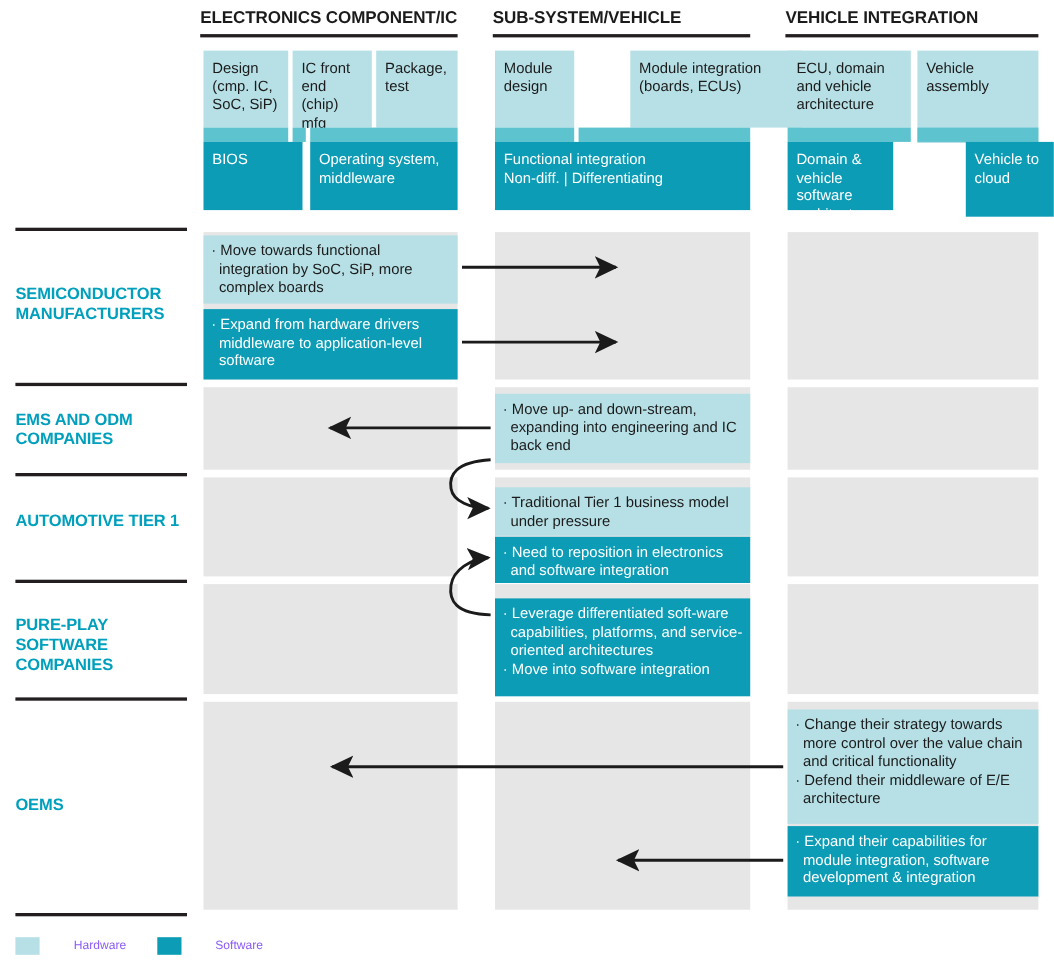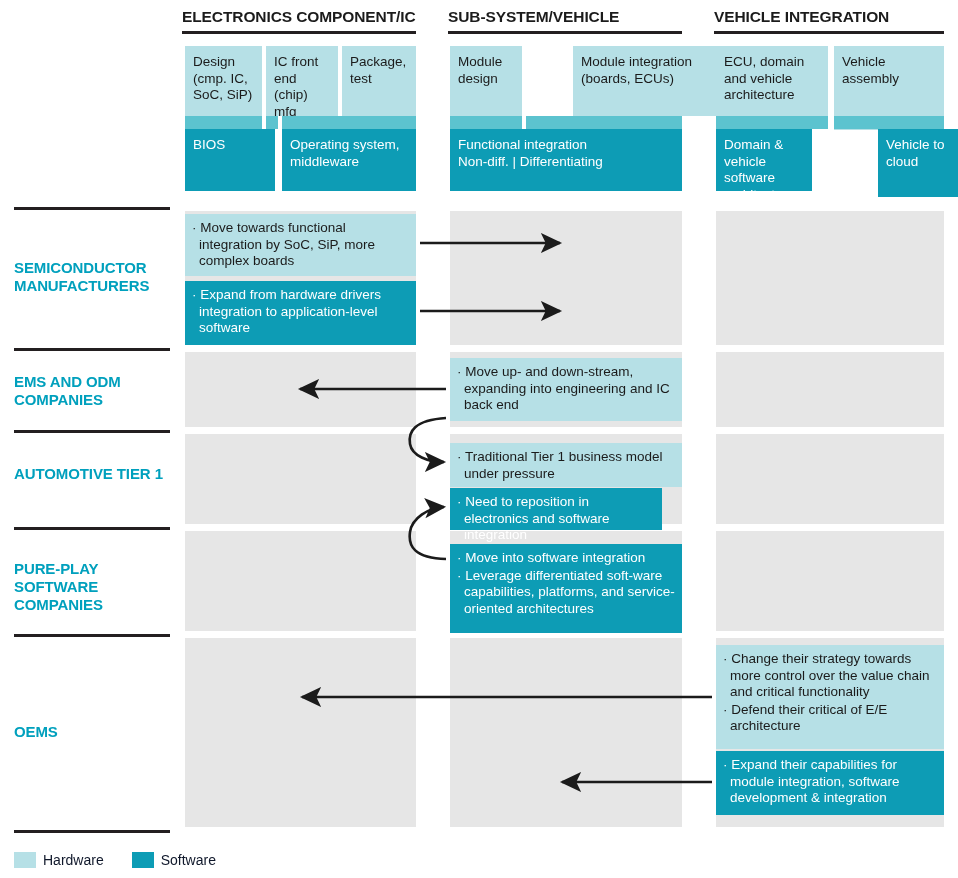--- a/index.html
+++ b/index.html
@@ -44,21 +44,21 @@
     font-size:13.5px;line-height:16.5px;color:#1b1b1b;
     padding:6px 7px 6px 7px;
   }
   .note.dark{color:#ffffff;}
   .note p{margin:0;padding:0;text-indent:-7px;padding-left:7px;}
   .note p+p{margin-top:1px;}
 
   
   .legend{position:absolute;left:14px;top:852px;display:flex;align-items:center;gap:7px;}
   .legend .sw-box{width:22px;height:16px;display:inline-block;}
-  .legend .lbl{font-size:14px;color:#0f172a;margin-right:21px;}
+  .legend .lbl{font-size:11px;color:#8b5cf6;margin-right:21px;margin-left:24px;}
 
   svg.arrows{position:absolute;left:0;top:0;width:958px;height:878px;pointer-events:none;}
 </style>
 </head>
 <body>
 
 <div class="canvas">
 
   <div class="abs grp-title" style="left:182px;top:8px;">ELECTRONICS COMPONENT/IC</div>
   <div class="abs grp-rule" style="left:182px;top:31px;width:234px;"></div>
@@ -122,42 +122,42 @@
   <div class="abs panel" style="left:716px;top:211px;width:228px;height:134px;"></div>
   <div class="abs panel" style="left:716px;top:352px;width:228px;height:75px;"></div>
   <div class="abs panel" style="left:716px;top:434px;width:228px;height:90px;"></div>
   <div class="abs panel" style="left:716px;top:531px;width:228px;height:100px;"></div>
   <div class="abs panel" style="left:716px;top:638px;width:228px;height:189px;"></div>
 
   <div class="abs hw note" style="left:185px;top:214px;width:231px;height:62px;">
     <p>· Move towards functional integration by SoC, SiP, more complex boards</p>
   </div>
   <div class="abs sw note dark" style="left:185px;top:281px;width:231px;height:64px;">
-    <p>· Expand from hardware drivers integration to application-level software</p>
+    <p>· Expand from hardware drivers middleware to application-level software</p>
   </div>
 
   <div class="abs hw note" style="left:450px;top:358px;width:232px;height:63px;">
     <p>· Move up- and down-stream, expanding into engineering and IC back end</p>
   </div>
 
   <div class="abs hw note" style="left:450px;top:443px;width:232px;height:44px;">
     <p>· Traditional Tier 1 business model under pressure</p>
   </div>
-  <div class="abs sw note dark" style="left:450px;top:488px;width:212px;height:42px;">
+  <div class="abs sw note dark" style="left:450px;top:488px;width:232px;height:42px;">
     <p>· Need to reposition in electronics and software integration</p>
   </div>
 
   <div class="abs sw note dark" style="left:450px;top:544px;width:232px;height:89px;">
+    <p>· Leverage differentiated soft-ware capabilities, platforms, and service-oriented architectures</p>
     <p>· Move into software integration</p>
-    <p>· Leverage differentiated soft-ware capabilities, platforms, and service-oriented architectures</p>
   </div>
 
   <div class="abs hw note" style="left:716px;top:645px;width:228px;height:104px;">
     <p>· Change their strategy towards more control over the value chain and critical functionality</p>
-    <p>· Defend their critical of E/E architecture</p>
+    <p>· Defend their middleware of E/E architecture</p>
   </div>
   <div class="abs sw note dark" style="left:716px;top:751px;width:228px;height:64px;">
     <p>· Expand their capabilities for module integration, software development &amp; integration</p>
   </div>
 
   <svg class="arrows" viewBox="0 0 958 878">
     <defs>
       <marker id="ahR" markerWidth="9" markerHeight="9" refX="7.4" refY="4.5" orient="auto" markerUnits="strokeWidth">
         <path d="M0,0.6 L8.2,4.5 L0,8.4 L1.9,4.5 Z" fill="#1b1b1b"></path>
       </marker>

